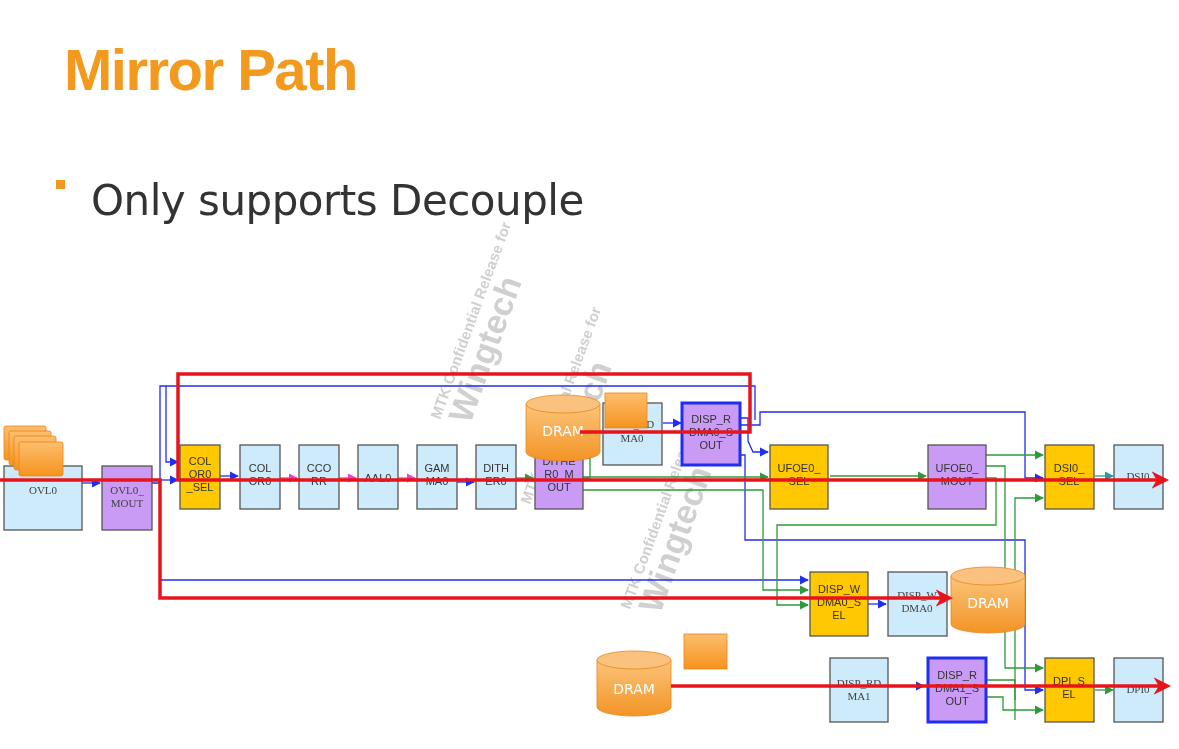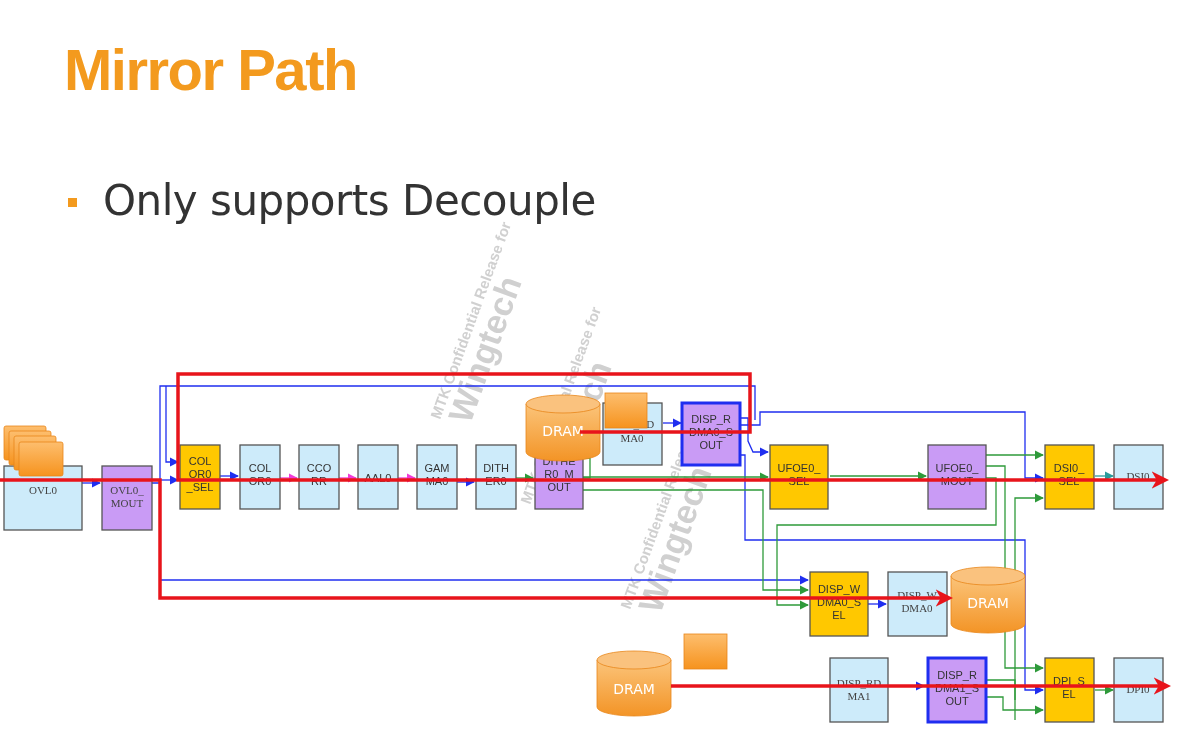--- a/index.html
+++ b/index.html
@@ -1,18 +1,18 @@
 <!DOCTYPE html>
 <html><head>
 <meta charset="utf-8">
 <style>
   html, body { margin:0; padding:0; background:#ffffff; }
   body { width:1179px; height:749px; position:relative; overflow:hidden; font-family:"Liberation Sans", sans-serif; }
   .title { position:absolute; left:64px; top:36px; font-size:58px; font-weight:bold; color:#F39A1E; letter-spacing:-1.5px; font-family:"Liberation Sans", sans-serif; }
-  .bullet-row { position:absolute; left:68px; top:176px; display:flex; align-items:center; }
+  .bullet-row { position:absolute; left:56px; top:176px; display:flex; }
   .bullet { width:9px; height:9px; background:#F39A1E; margin-right:26px; margin-top:4px; }
   .bullet-text { font-size:42px; color:#333333; font-family:"DejaVu Sans", sans-serif; letter-spacing:-0.5px; }
   svg#diagram { position:absolute; left:0; top:0; }
   .blk-label { font-family:"Liberation Sans", sans-serif; font-size:11px; fill:#333; text-anchor:middle; }
   .blk-label.serif { font-family:"Liberation Serif", serif; fill:#444; }
   .dram-label { font-family:"DejaVu Sans", sans-serif; font-size:14px; fill:#ffffff; text-anchor:middle; }
   .wm { font-family:"Liberation Sans", sans-serif; font-weight:bold; fill:#c8c8c8; opacity:0.85; }
 </style>
 </head>
 <body>

